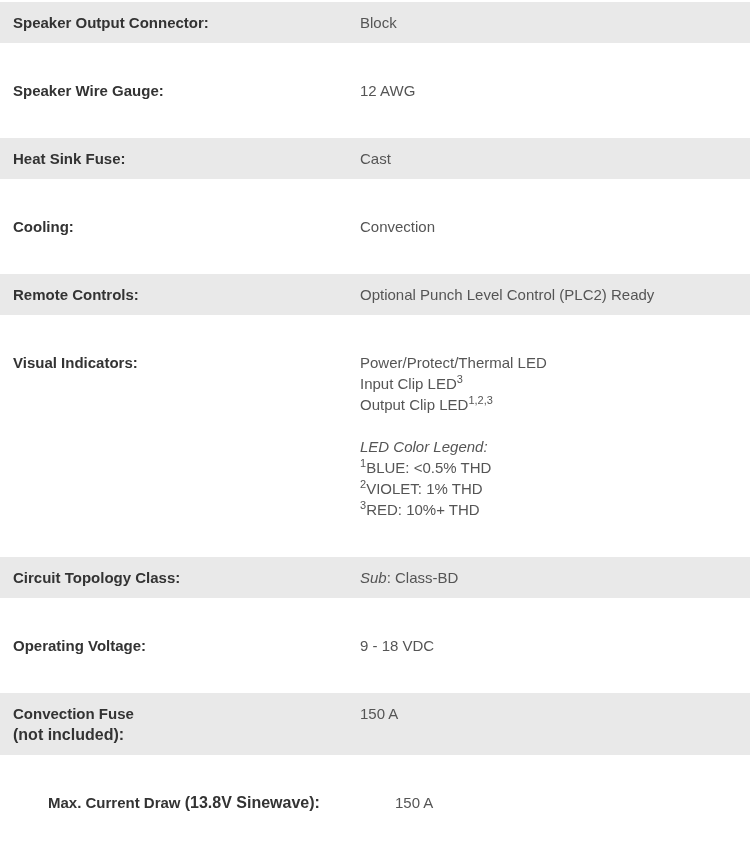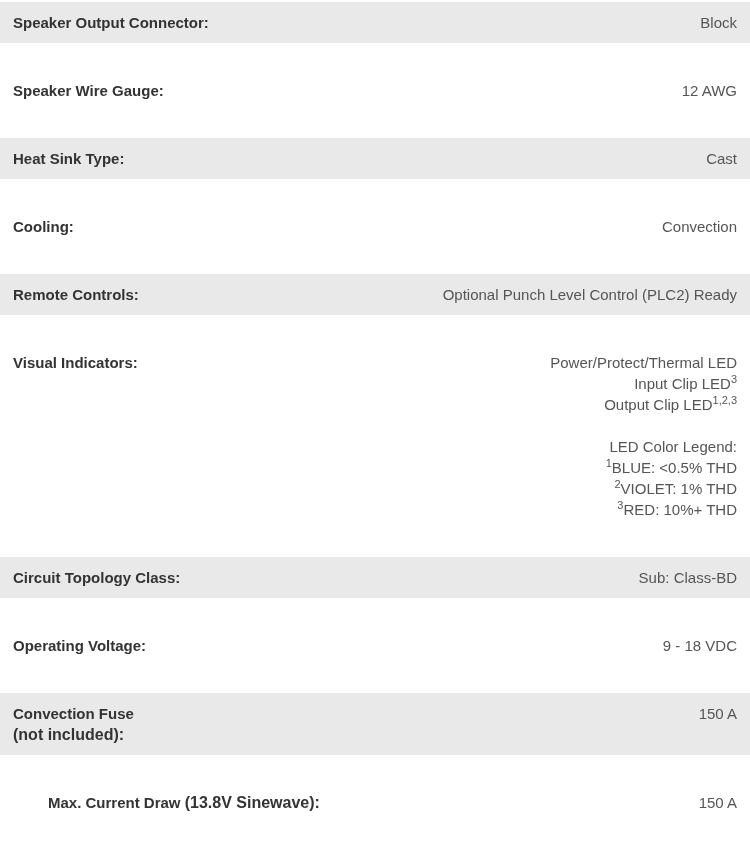--- a/index.html
+++ b/index.html
@@ -46,23 +46,23 @@
   }
   .value {
     flex: 1;
     font-size: 15px;
     font-weight: 400;
     color: var(--value-color, #555555);
   }
   .value-line {
     line-height: 21px;
     min-height: 21px;
-    text-align: right;
   }
   .it {
+    font-style: italic;
     margin-top: 39px;
   }
   .sm {
     font-size: 16px;
   }
   sup {
     font-size: 11px;
     line-height: 0;
   }
 </style>
@@ -83,21 +83,21 @@
     <div class="label">
         <div class="label-line"><span>Speaker Wire Gauge:</span></div>
       </div>
     <div class="value">
         <div class="value-line"><span>12 AWG</span></div>
       </div>
   </div>
 
   <div class="row shaded">
     <div class="label">
-        <div class="label-line"><span>Heat Sink Type:</span></div>
+        <div class="label-line"><span>Heat Sink Fuse:</span></div>
       </div>
     <div class="value">
         <div class="value-line"><span>Cast</span></div>
       </div>
   </div>
 
   <div class="row">
     <div class="label">
         <div class="label-line"><span>Cooling:</span></div>
       </div>

